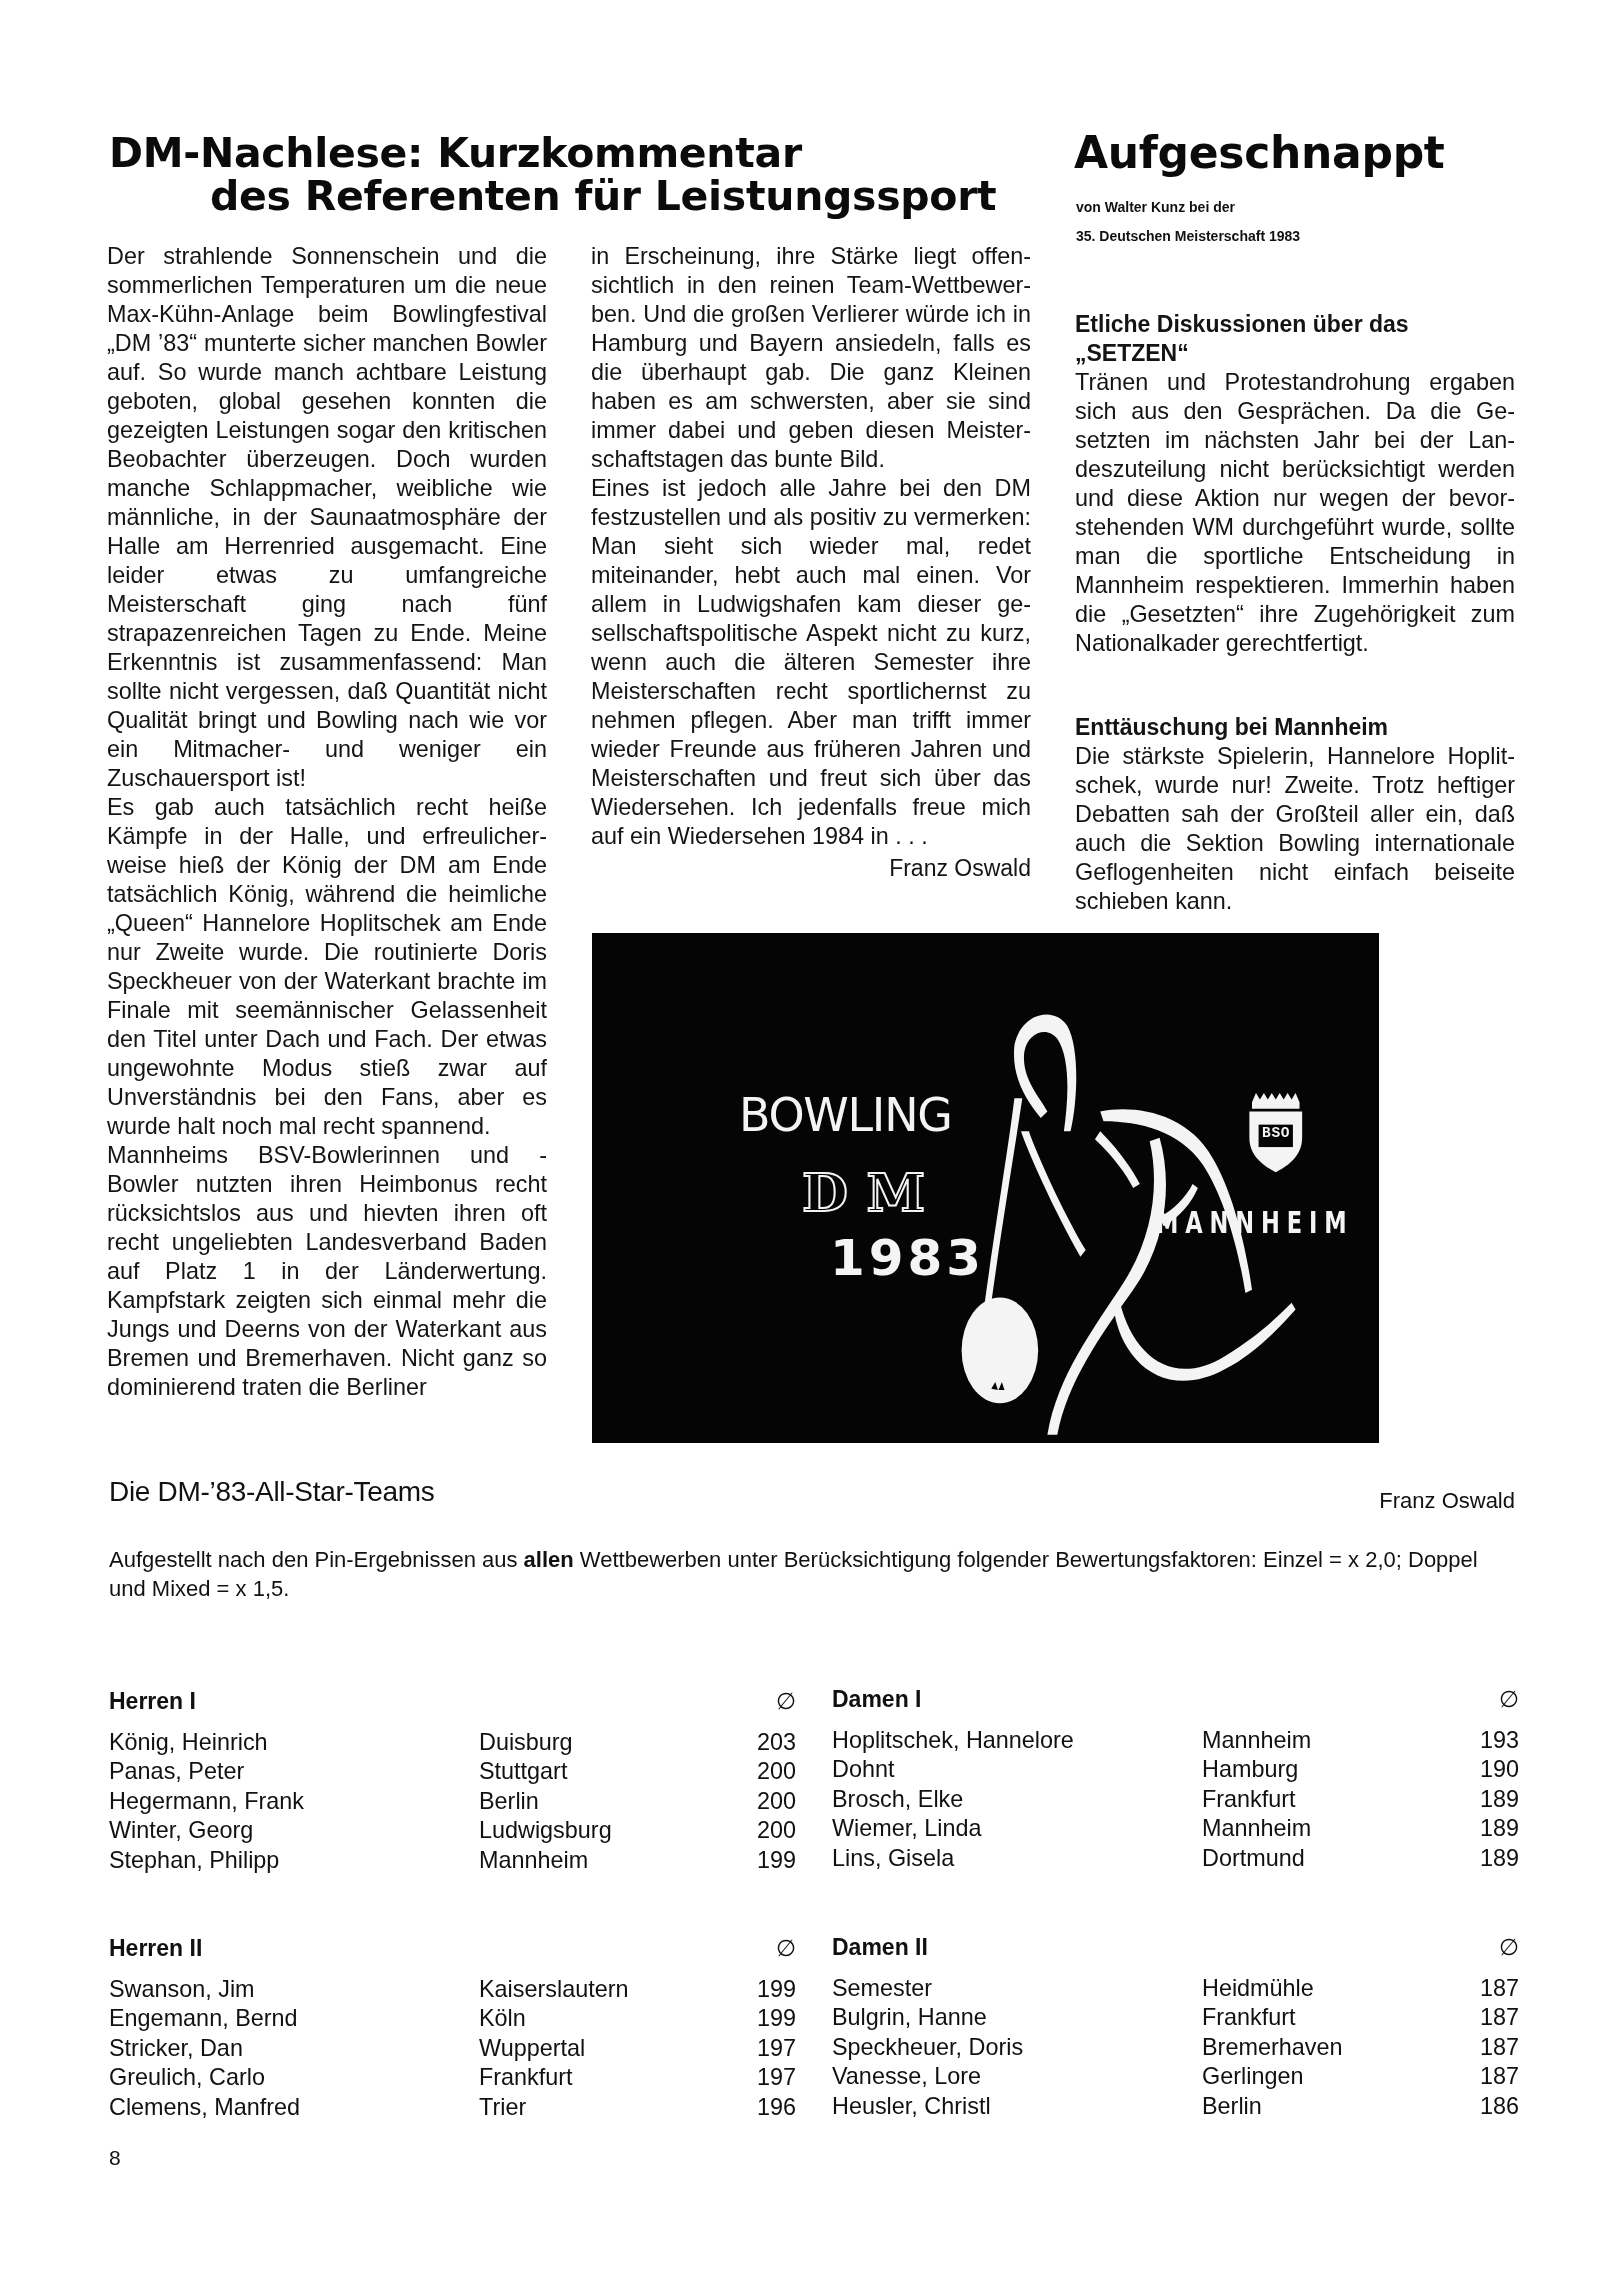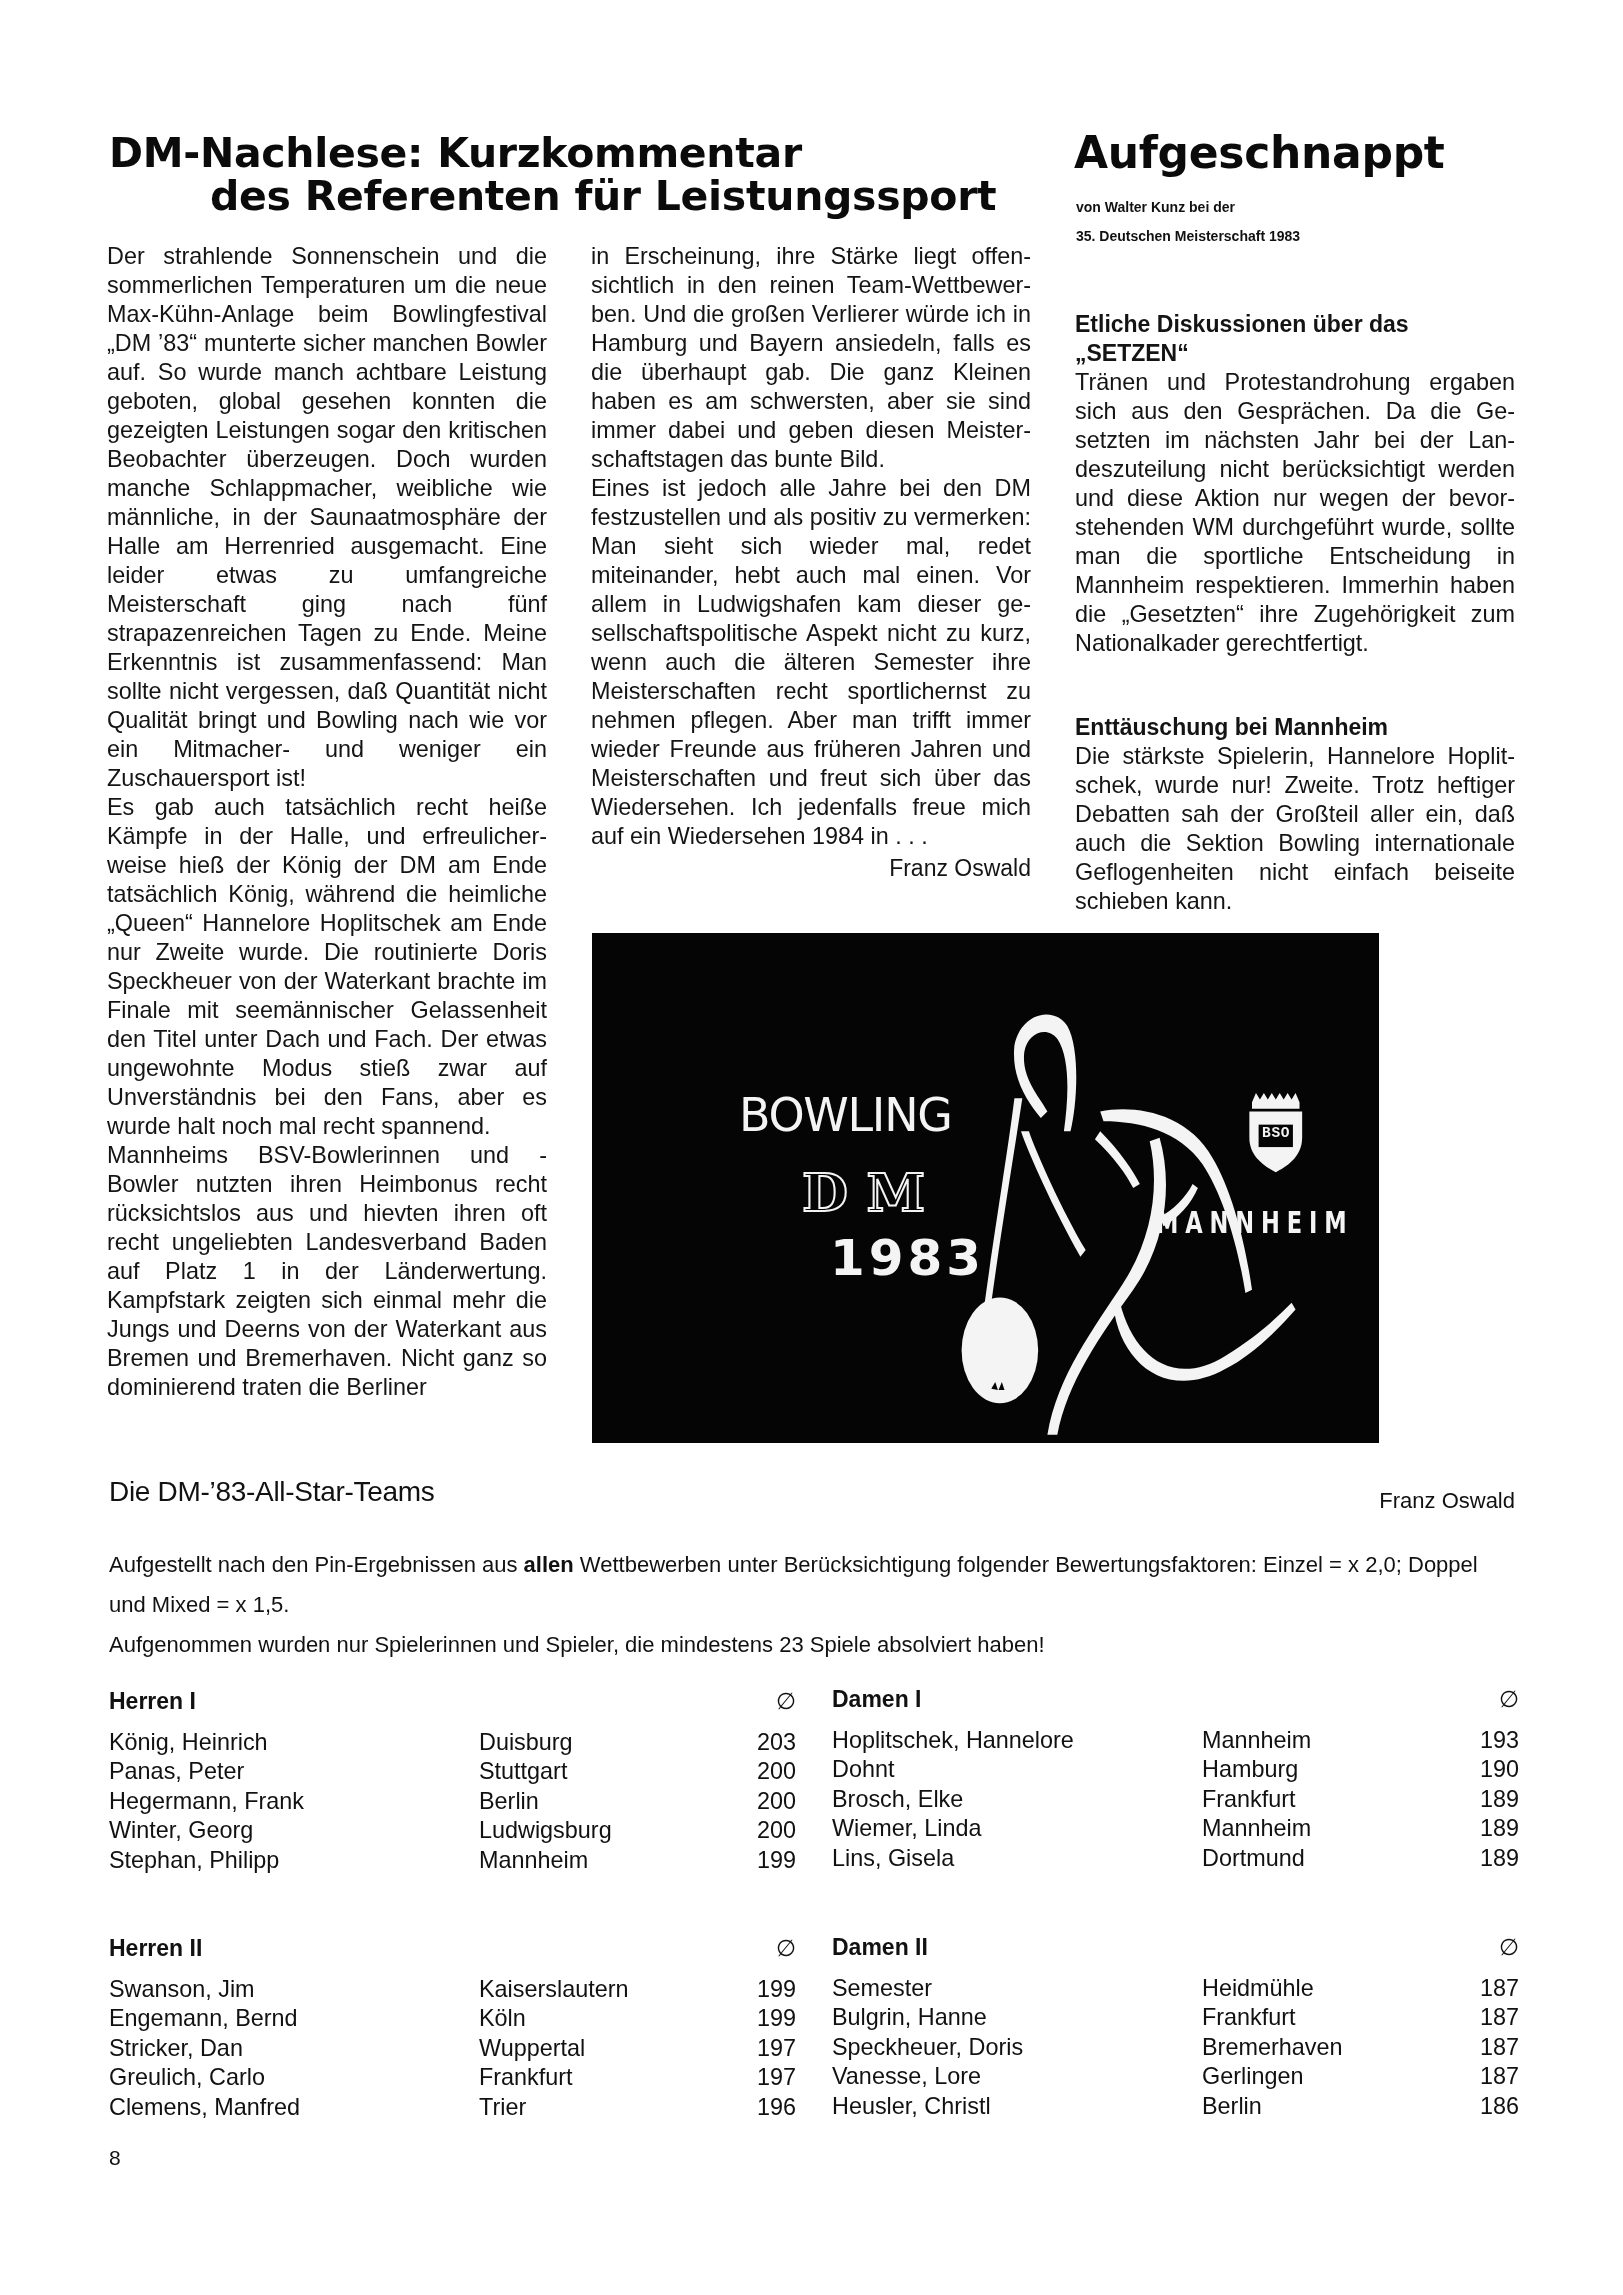--- a/index.html
+++ b/index.html
@@ -104,23 +104,22 @@
       <path d="M996 270 L 1076 270 L 1076 310 C 1076 340, 1050 355, 1036 362 C 1022 355, 996 340, 996 310 Z" fill="#f4f4f4"></path>
       <rect x="1010" y="290" width="52" height="34" fill="#050505"></rect>
     </g>
   </svg>
   <div class="txt" style="left:670px; top:192px; font-family:Liberation Mono, monospace; font-weight:bold; font-size:14.5px; letter-spacing:0.7px;">BSO</div>
 </div>
 
 <div class="abs" style="left:109px; top:1476px; font-family:'Liberation Sans', sans-serif; font-weight:normal; font-size:28px; letter-spacing:-0.3px;">Die DM-’83-All-Star-Teams</div>
 <div class="abs" style="left:1254px; top:1488px; width:261px; text-align:right; font-size:22px;">Franz Oswald</div>
 
-<div class="abs" style="left:109px; top:1545px; width:1406px; font-size:22px; line-height:40px;">
+<div class="abs" style="left:109px; top:1545px; width:1406px; font-size:22px; line-height:29px;">
   <span>Aufgestellt nach den Pin-Ergebnissen aus </span><b>allen</b><span> Wettbewerben unter Berücksichtigung folgender Bewertungsfaktoren: Einzel = x 2,0; Doppel und Mixed = x 1,5.</span><br>
-  <span>Aufgenommen wurden nur Spielerinnen und Spieler, die mindestens 23 Spiele absolviert haben!</span>
 </div>
 
 <div class="abs table-block" style="left:109px; top:1687px; width:687px;">
   <div class="tbl-head">
     <span>Herren I</span>
     <span class="avg">∅</span>
   </div>
   <div style="height:12px;"></div>
   <div class="row">
       <span class="name">König, Heinrich</span>

